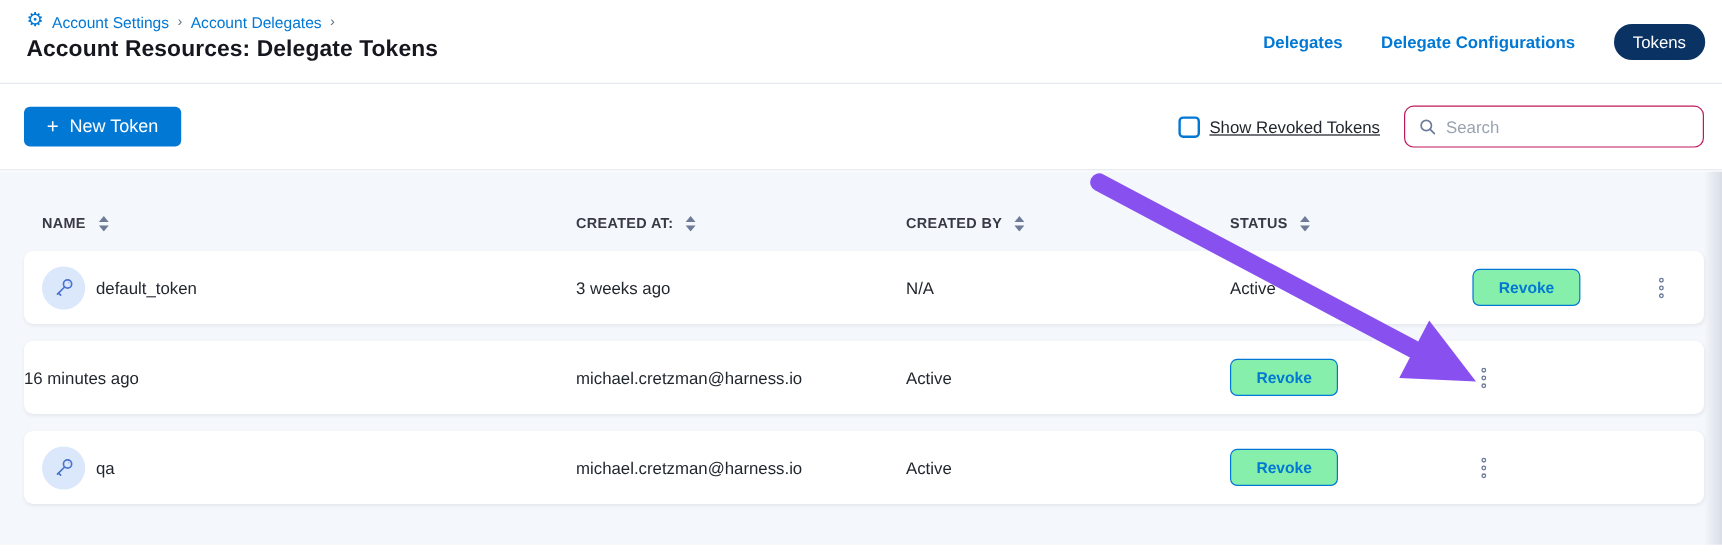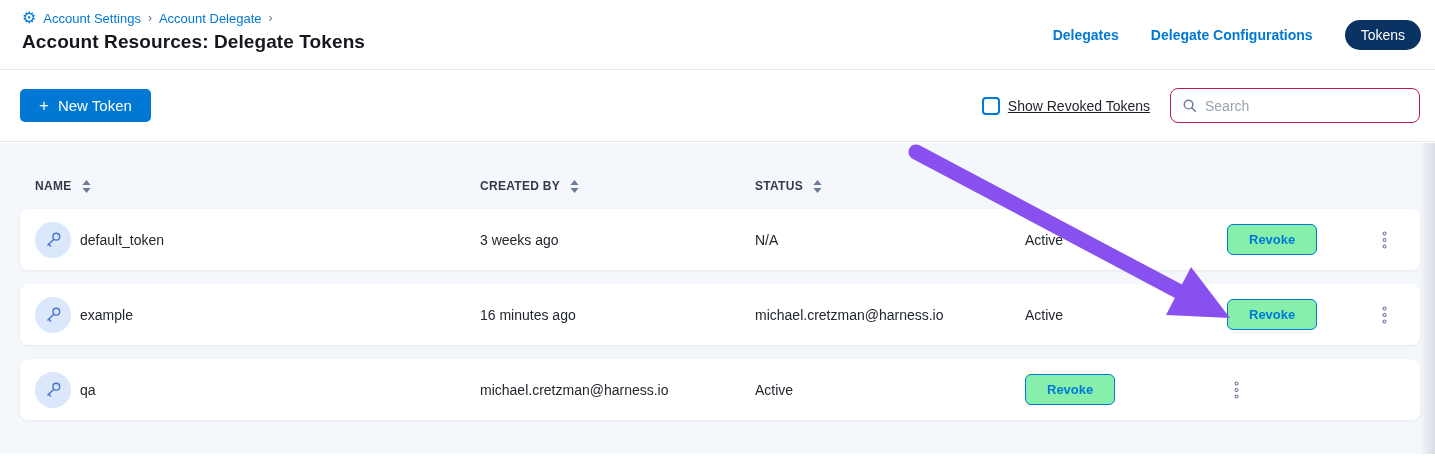--- a/index.html
+++ b/index.html
@@ -70,21 +70,21 @@
   .arrow-overlay { position:absolute; inset:0; pointer-events:none; z-index:30; }
 </style>
 </head>
 <body>
 
 <div class="page-header">
   <div class="breadcrumb">
     <span class="gear">⚙</span>
     <a>Account Settings</a>
     <span class="sep">›</span>
-    <a>Account Delegate</a>
+    <a>Account Delegates</a>
     <span class="sep">›</span>
   </div>
   <div class="page-title">Account Resources: Delegate Tokens</div>
 
   <div class="top-nav">
     <span class="nav-link">Delegates</span>
     <span class="nav-link">Delegate Configurations</span>
     <span class="nav-pill">Tokens</span>
   </div>
 </div>
@@ -113,20 +113,27 @@
 
   <div class="grid-row thead">
     <div class="th">
       <span>NAME</span>
       <svg class="sort-icon" width="9" height="13" viewBox="0 0 9 13">
         <polygon points="4.5,0 8.6,5 0.4,5" fill="#6d7b96"></polygon>
           <polygon points="0.4,8 8.6,8 4.5,13" fill="#6d7b96"></polygon>
       </svg>
     </div>
     <div class="th">
+      <span>CREATED AT:</span>
+      <svg class="sort-icon" width="9" height="13" viewBox="0 0 9 13">
+        <polygon points="4.5,0 8.6,5 0.4,5" fill="#6d7b96"></polygon>
+          <polygon points="0.4,8 8.6,8 4.5,13" fill="#6d7b96"></polygon>
+      </svg>
+    </div>
+    <div class="th">
       <span>CREATED BY</span>
       <svg class="sort-icon" width="9" height="13" viewBox="0 0 9 13">
         <polygon points="4.5,0 8.6,5 0.4,5" fill="#6d7b96"></polygon>
           <polygon points="0.4,8 8.6,8 4.5,13" fill="#6d7b96"></polygon>
       </svg>
     </div>
     <div class="th">
       <span>STATUS</span>
       <svg class="sort-icon" width="9" height="13" viewBox="0 0 9 13">
         <polygon points="4.5,0 8.6,5 0.4,5" fill="#6d7b96"></polygon>
@@ -158,31 +165,20 @@
         <svg width="5" height="18" viewBox="0 0 5 18">
             <circle cx="2.5" cy="2.5" r="1.5" fill="none" stroke="#6b7a99" stroke-width="1.1"></circle>
             <circle cx="2.5" cy="9" r="1.5" fill="none" stroke="#6b7a99" stroke-width="1.1"></circle>
             <circle cx="2.5" cy="15.5" r="1.5" fill="none" stroke="#6b7a99" stroke-width="1.1"></circle>
           </svg>
       </button>
     </div>
   </div>
 
   <div class="grid-row trow">
-    <div class="cell-name">
-      <span class="key-badge">
-        <svg width="21" height="21" viewBox="0 0 24 24" fill="none" stroke="#4b74cf" stroke-width="1.6" stroke-linecap="round">
-          <circle cx="15.2" cy="8.8" r="3.9"></circle>
-            <circle cx="16.4" cy="7.6" r="0.5" fill="#4b74cf" stroke="none"></circle>
-          <path d="M12.4 11.6 L5.6 18.4"></path>
-            <path d="M6.6 17.4 l2 2"></path>
-        </svg>
-      </span>
-      <span class="name-text">example</span>
-    </div>
     <div class="cell-text">16 minutes ago</div>
     <div class="cell-text">michael.cretzman@harness.io</div>
     <div class="cell-text">Active</div>
     <div><button class="btn-revoke">Revoke</button></div>
     <div>
       <button class="kebab">
         <svg width="5" height="18" viewBox="0 0 5 18">
             <circle cx="2.5" cy="2.5" r="1.5" fill="none" stroke="#6b7a99" stroke-width="1.1"></circle>
             <circle cx="2.5" cy="9" r="1.5" fill="none" stroke="#6b7a99" stroke-width="1.1"></circle>
             <circle cx="2.5" cy="15.5" r="1.5" fill="none" stroke="#6b7a99" stroke-width="1.1"></circle>

